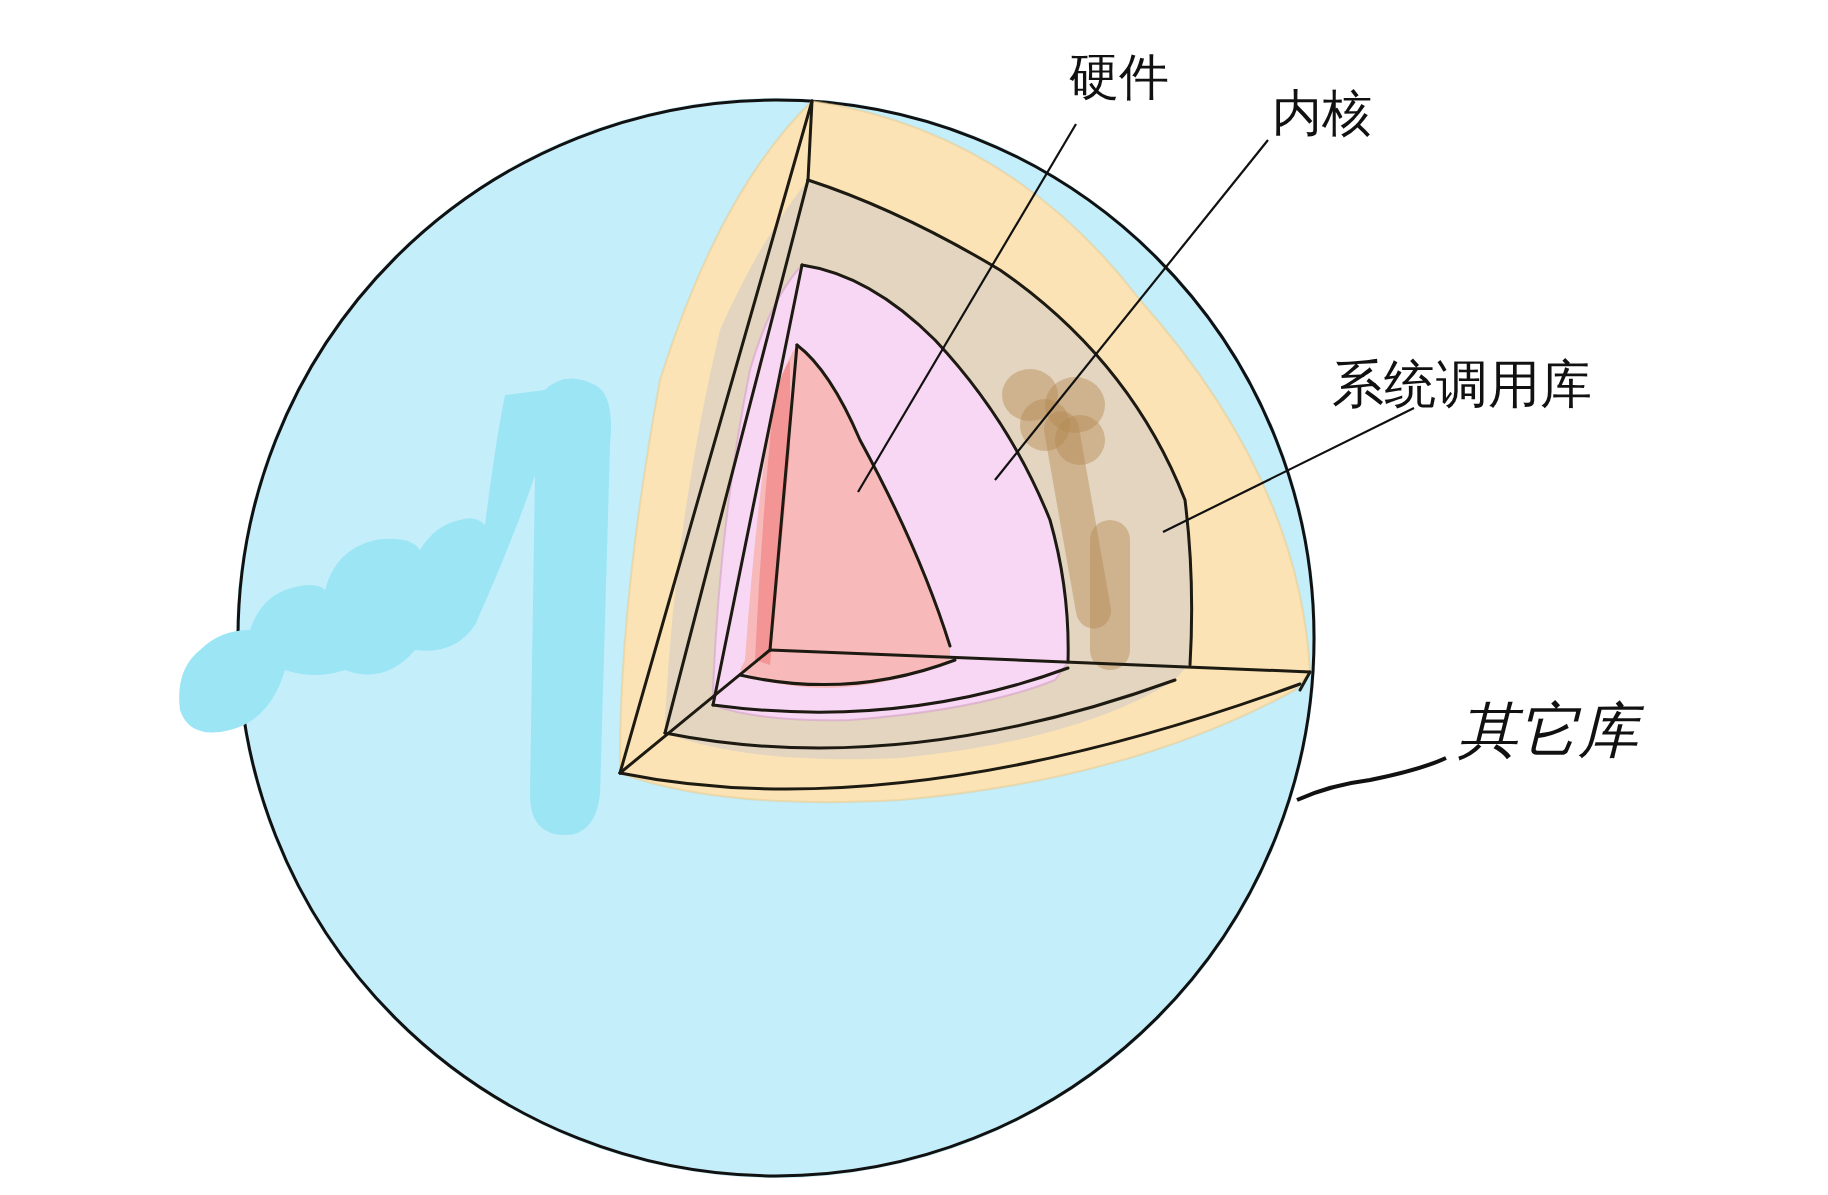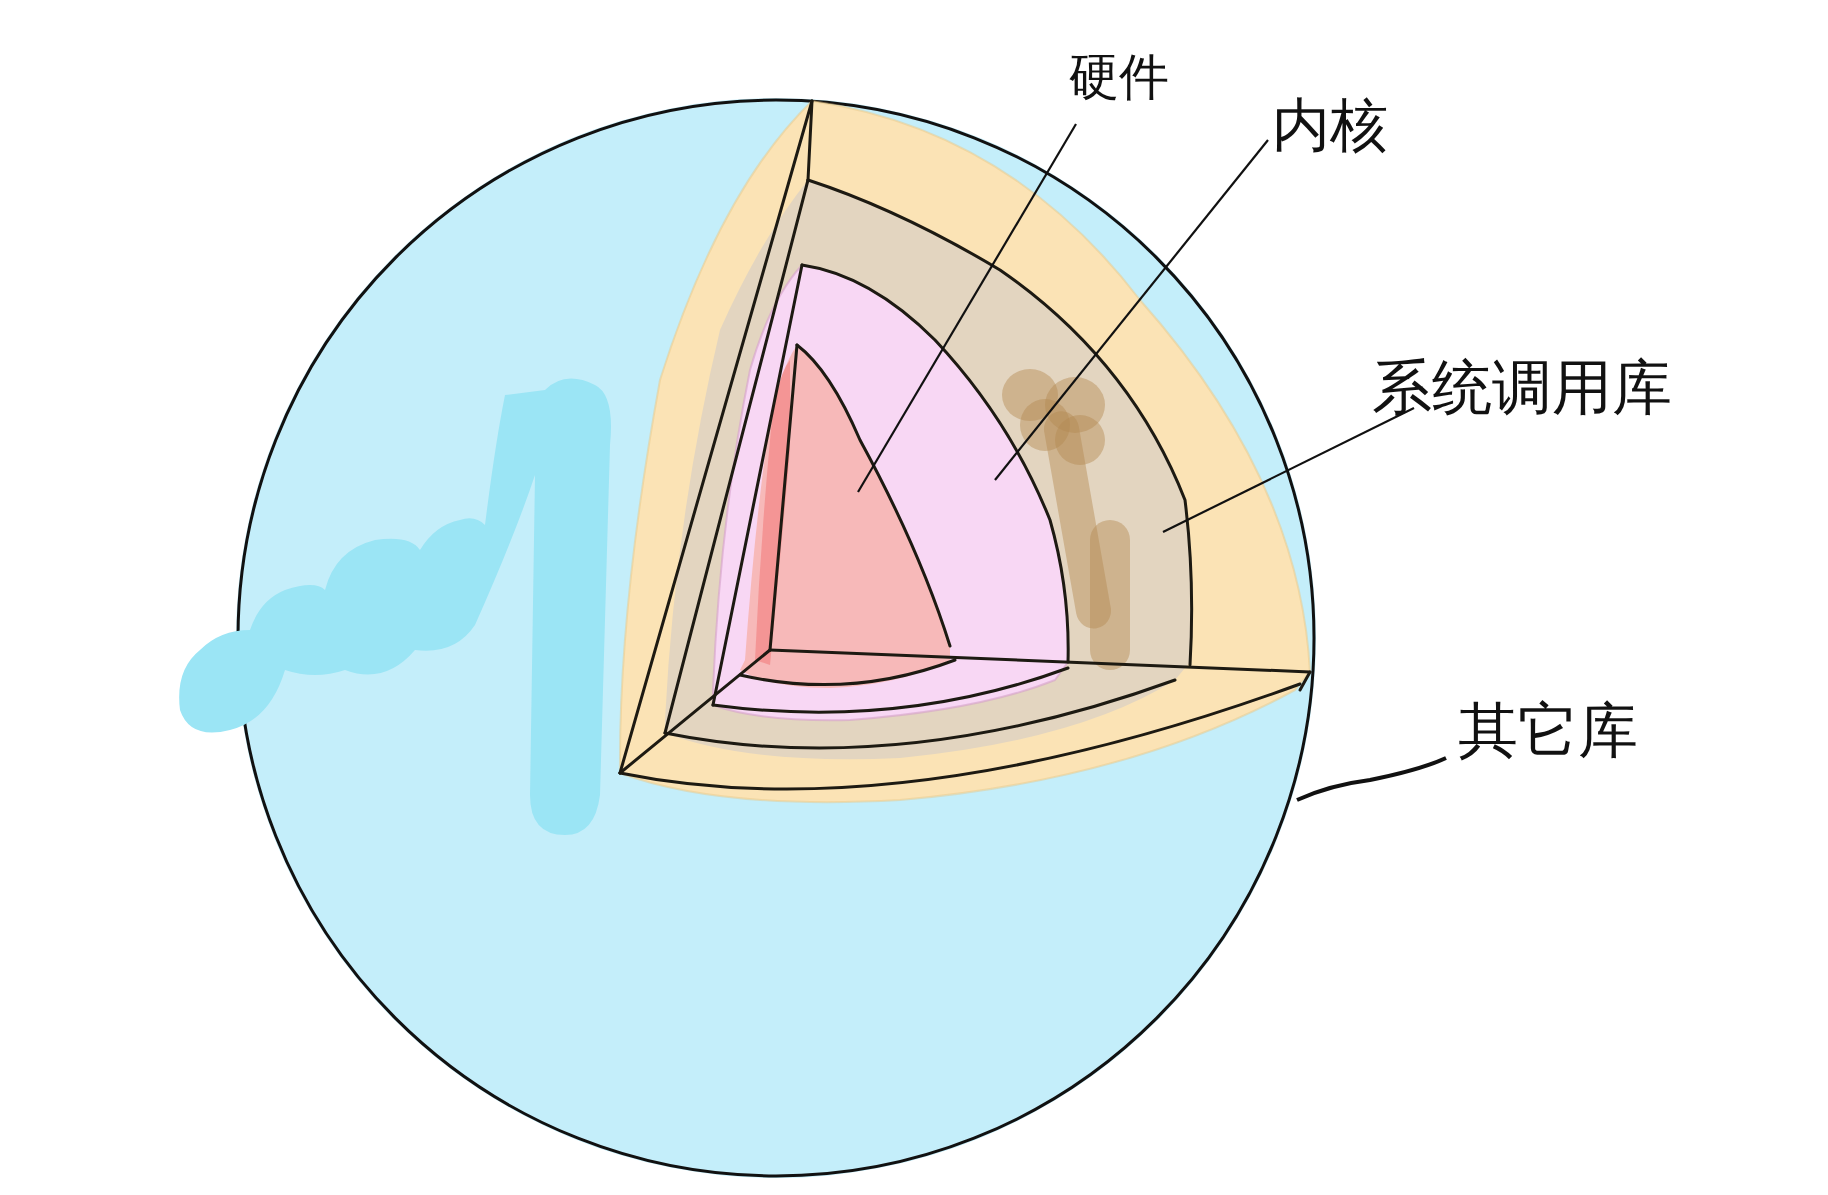--- a/index.html
+++ b/index.html
@@ -6,23 +6,23 @@
   body { width:1828px; height:1195px; position:relative; overflow:hidden; }
   svg.diagram { position:absolute; left:0; top:0; }
   .label {
     position:absolute;
     font-family: "DejaVu Sans", "Liberation Sans", sans-serif;
     color:#111;
     white-space:nowrap;
     line-height:1;
   }
   #lbl-hw   { left:1069px; top:52px;  font-size:50px; }
-  #lbl-kern { left:1272px; top:96px;  font-size:58px; }
-  #lbl-sys  { left:1372px; top:358px; font-size:60px;font-family:Liberation Serif, serif; }
-  #lbl-oth  { left:1458px; top:700px; font-size:60px; }
+  #lbl-kern { left:1272px; top:88px;  font-size:50px; }
+  #lbl-sys  { left:1332px; top:358px; font-size:52px; }
+  #lbl-oth  { left:1458px; top:700px; font-size:60px;font-style:italic; }
 </style>
 </head>
 <body>
 
 <svg class="diagram" width="1828" height="1195" viewBox="0 0 1828 1195">
 
   <g>
     <circle cx="776" cy="638" r="540" fill="#c4eefa"></circle>
     <circle cx="776" cy="638" r="538" fill="none" stroke="#111" stroke-width="3"></circle>
   </g>

